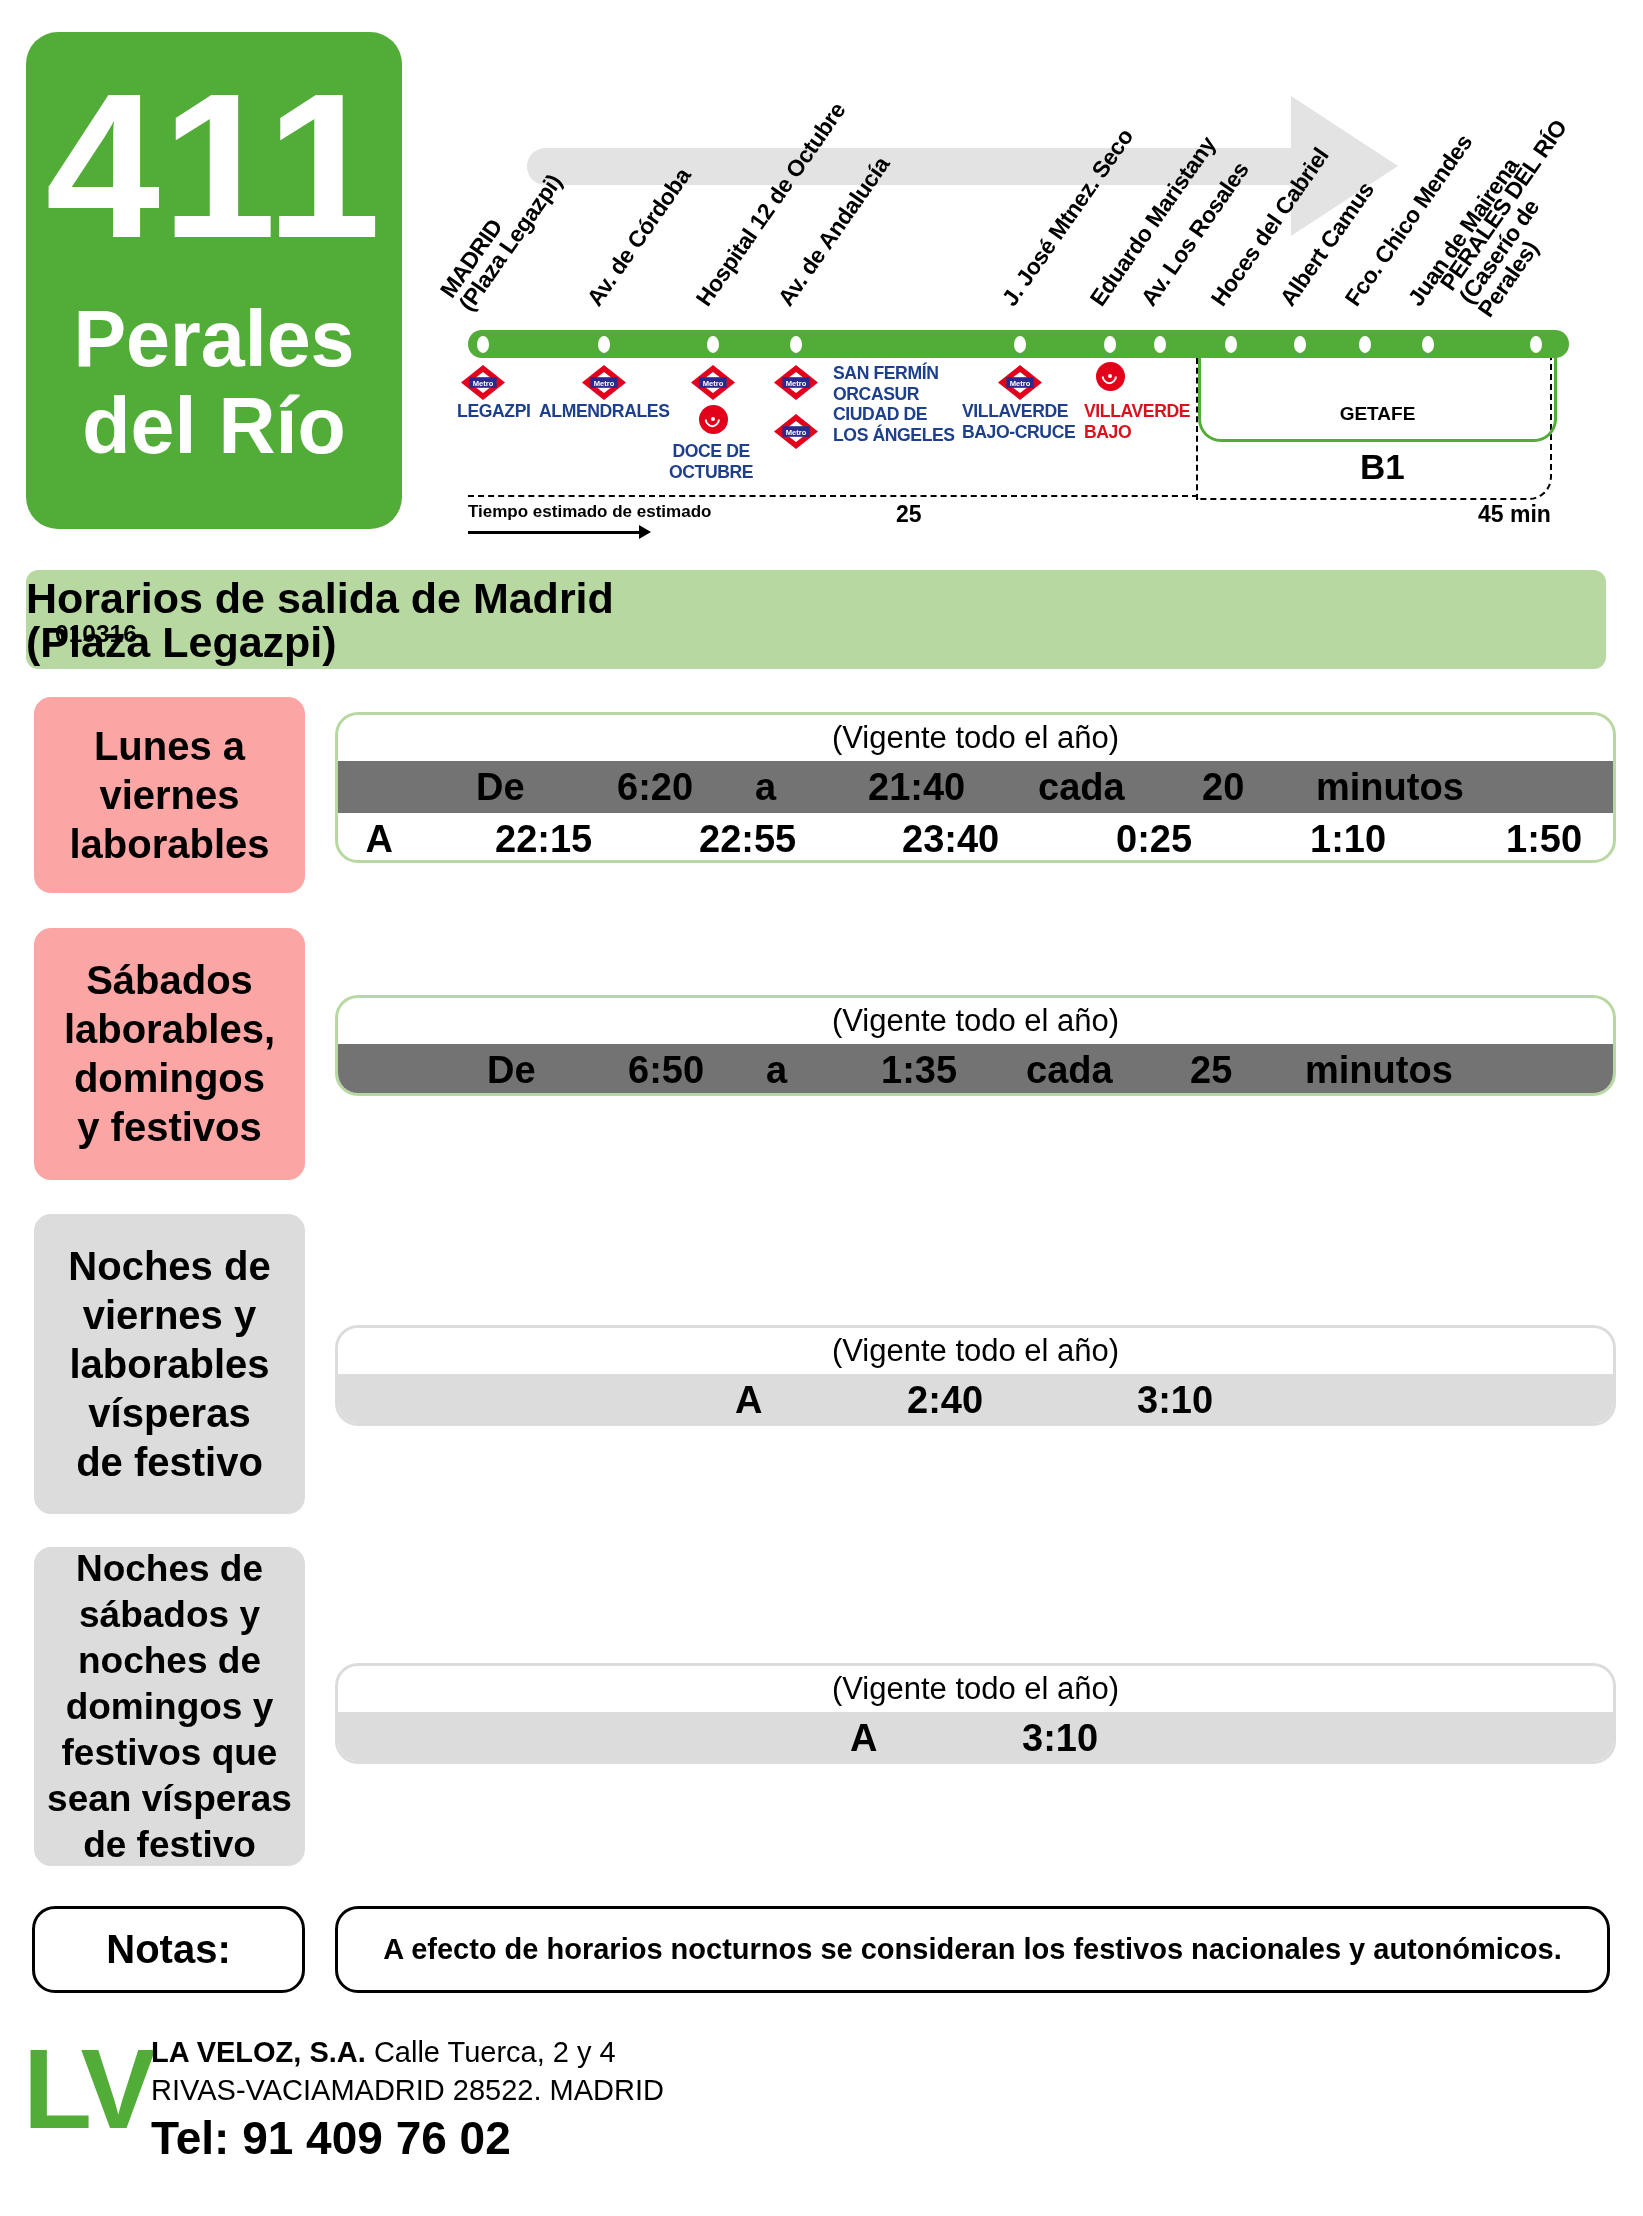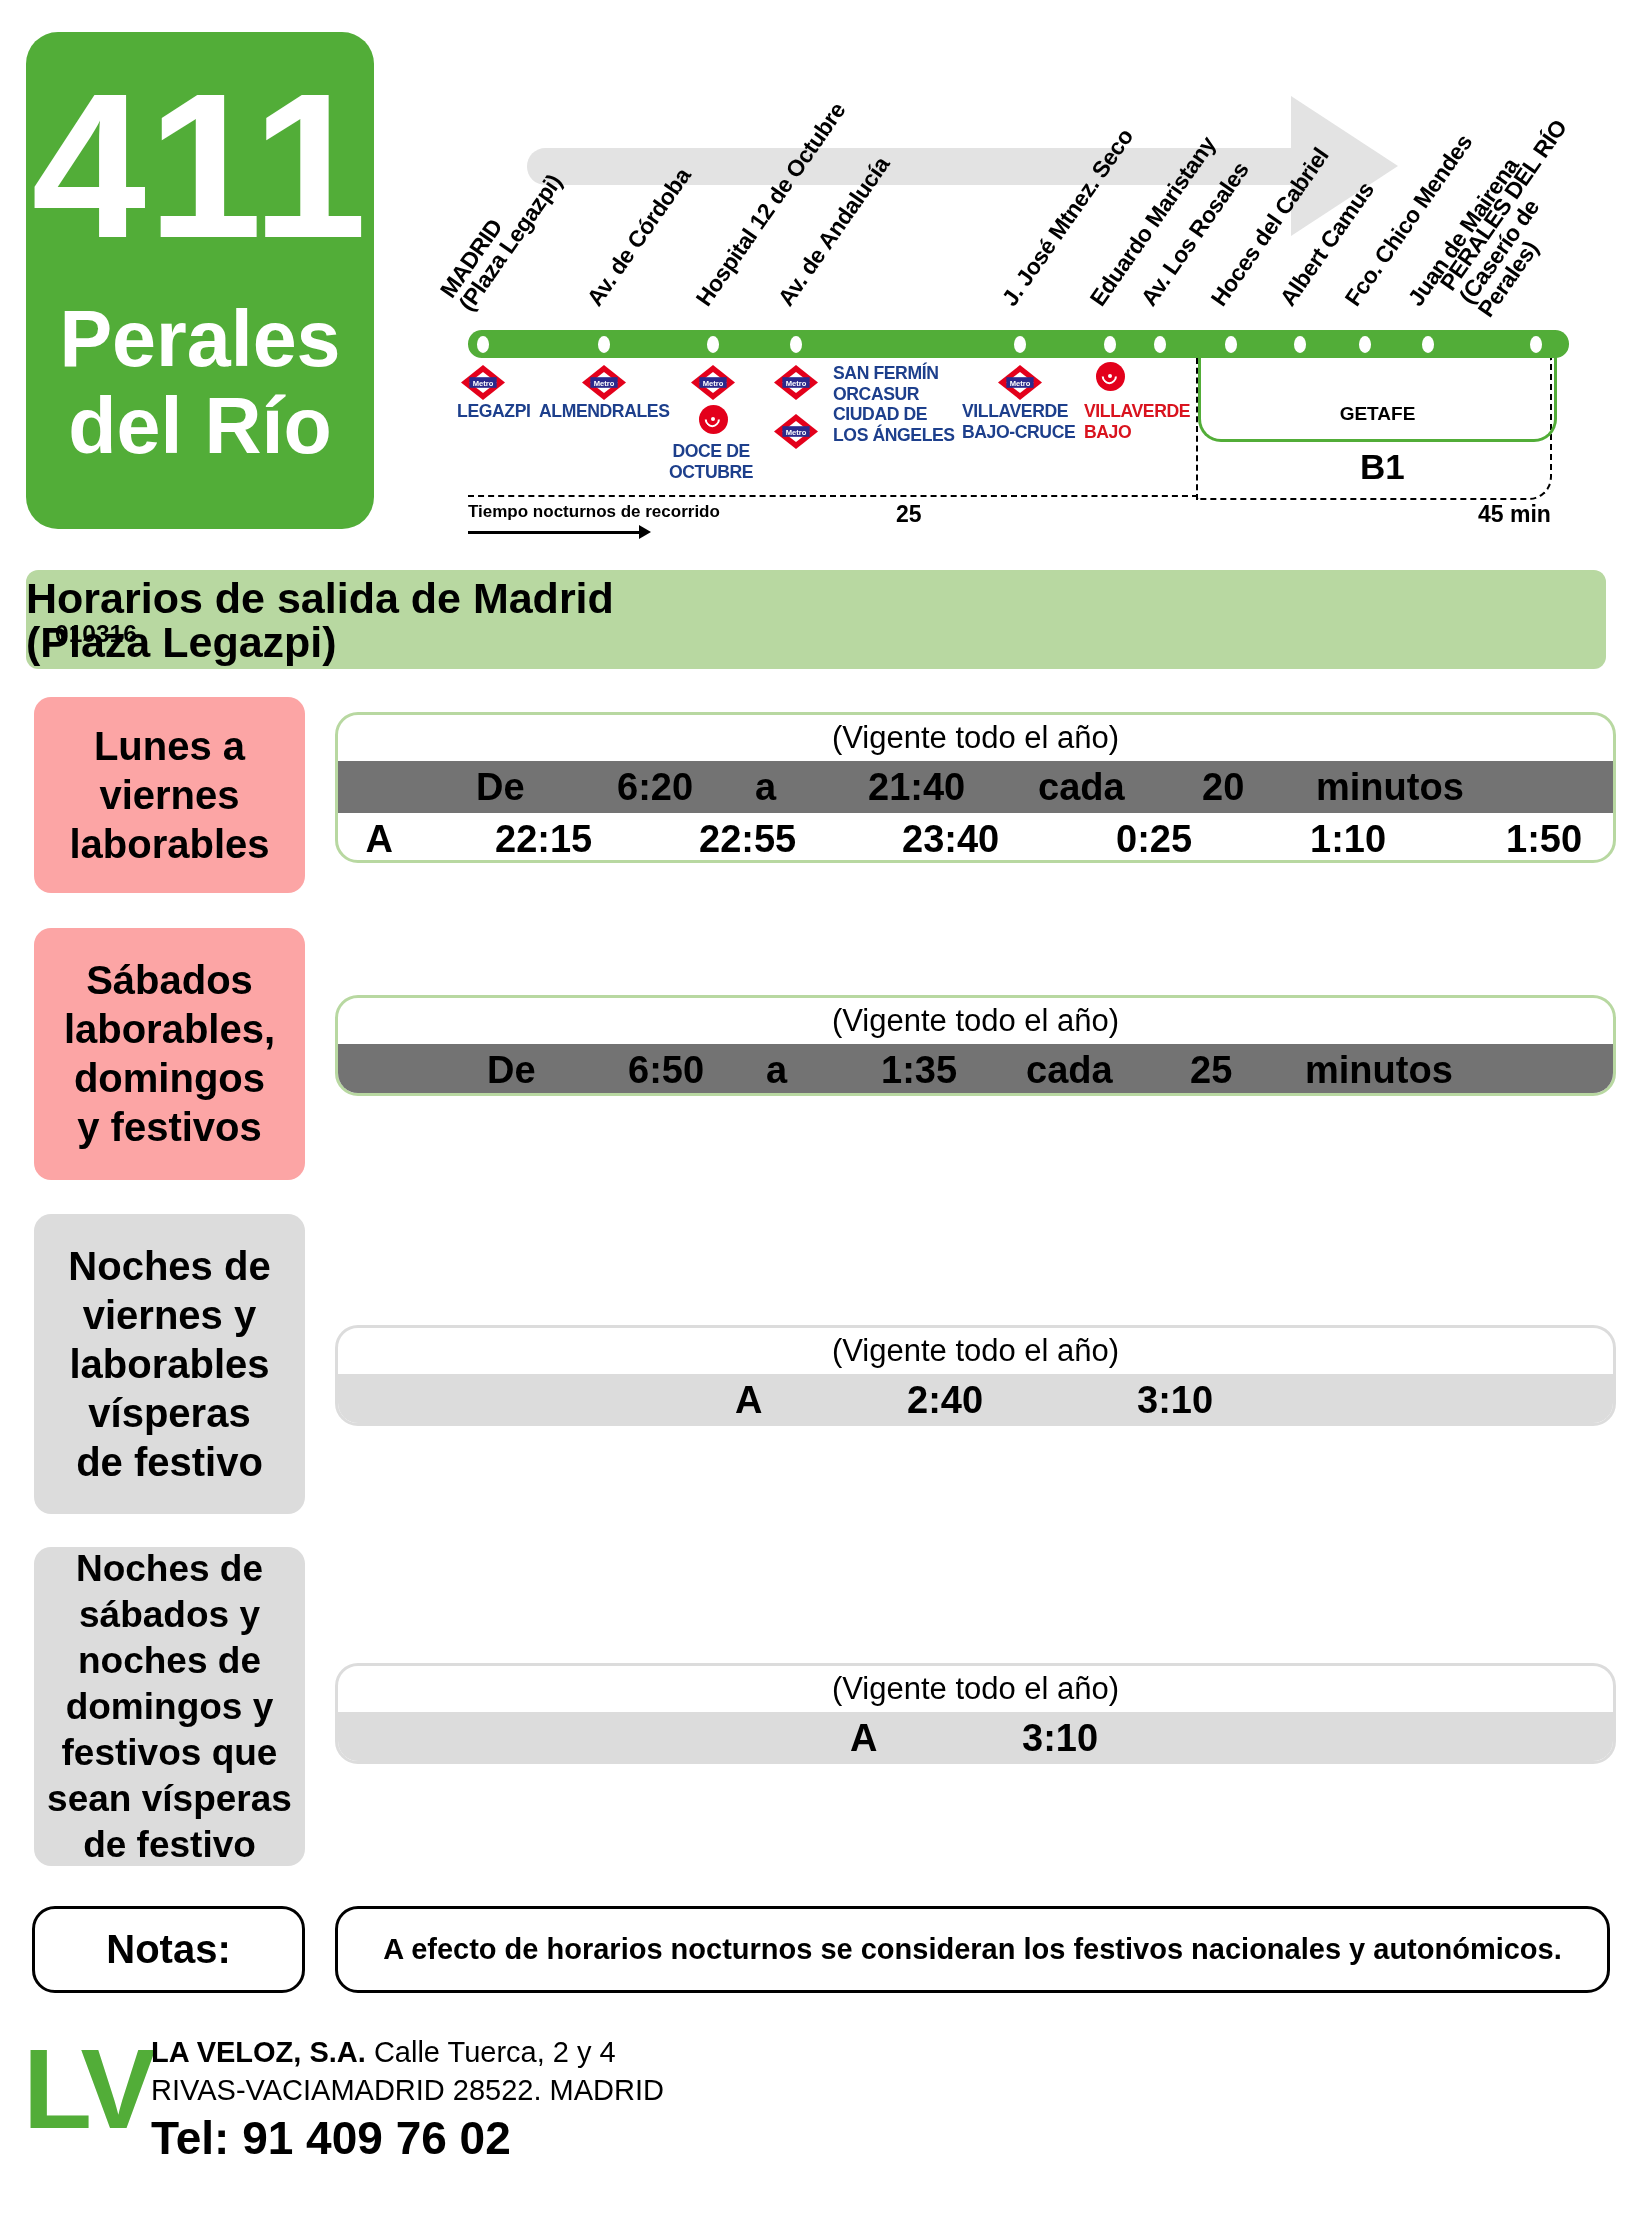--- a/index.html
+++ b/index.html
@@ -1,18 +1,18 @@
 <!DOCTYPE html>
 <html style="font-size:12.2px"><head>
 <meta charset="utf-8">
 <style>
   html, body { margin: 0; padding: 0; background: #ffffff; }
   body { width: 1644px; height: 2216px; position: relative; overflow: hidden; font-family: "Liberation Sans", sans-serif; color: #000; }
 
-  .route-badge { position: absolute; left: 26px; top: 32px; width: 348px; height: 497px; background: #52ad38; border-radius: 32px; color: #fff; text-align: center; }
+  .route-badge { position: absolute; left: 26px; top: 32px; width: 376px; height: 497px; background: #52ad38; border-radius: 32px; color: #fff; text-align: center; }
   .route-number { position: absolute; left: 0; right: 0; top: 31px; font-size: 206px; font-weight: bold; line-height: 1; letter-spacing: 1.5px; }
   .route-dest { position: absolute; left: 0; right: 0; top: 264px; font-size: 79px; font-weight: bold; line-height: 1.1; }
 
   .diagram { position: absolute; left: 451px; top: 69px; width: 1192px; height: 474px; }
   .stop-label { position: absolute; transform-origin: left bottom; transform: rotate(-55deg); font-weight: bold; font-size: 23px; line-height: 23px; white-space: pre; letter-spacing: -0.4px; }
   .line-bar { position: absolute; left: 17px; top: 261px; width: 1101px; height: 27.5px; background: #52ad38; border-radius: 13.8px; }
   .stop-dot { position: absolute; top: 267px; width: 12.2px; height: 17px; background: #fff; border-radius: 50%; margin-left: -6.1px; }
   .metro { position: absolute; width: 44px; height: 35px; margin-left: -22px; }
   .cerc { position: absolute; width: 29px; height: 29px; margin-left: -14.5px; border-radius: 50%; background: #e3001b; }
   .cerc::after { content: ""; position: absolute; left: 6.9px; top: 6.9px; width: 10.7px; height: 10.7px; border: 2.3px solid #fff; border-radius: 50%; border-top-color: transparent; border-left-color: transparent; transform: rotate(45deg); }
@@ -154,21 +154,21 @@
   <div class="conn-label red" style="left:633px; top:332px;">VILLAVERDE
 BAJO</div>
 
   <div class="dash-line"></div>
   <div class="dash-box"></div>
   <div class="getafe-box">
     <div class="getafe-label">GETAFE</div>
   </div>
   <div class="b1-label">B1</div>
 
-  <div class="time-label" style="left:17px;">Tiempo nocturnos de recorrido</div>
+  <div class="time-label" style="left:17px;">Tiempo estimado de estimado</div>
   <div class="time-arrow"></div>
   <div class="time-num" style="left:445px;">25</div>
   <div class="time-num" style="left:1027px;">45 min</div>
 </div>
 
 <div class="section-header">
   <div class="section-title">
     <div>Horarios de salida de Madrid</div>
     <div>(Plaza Legazpi)</div>
   </div>

